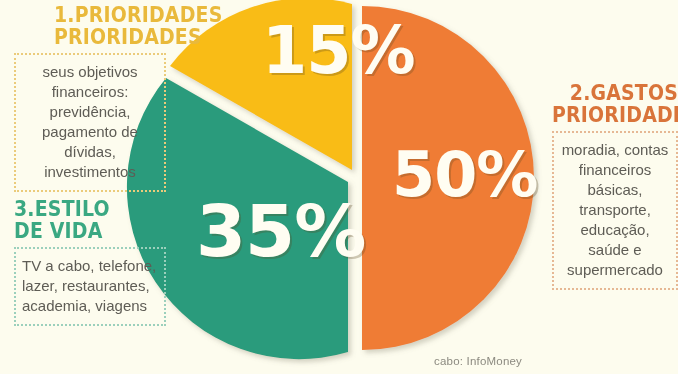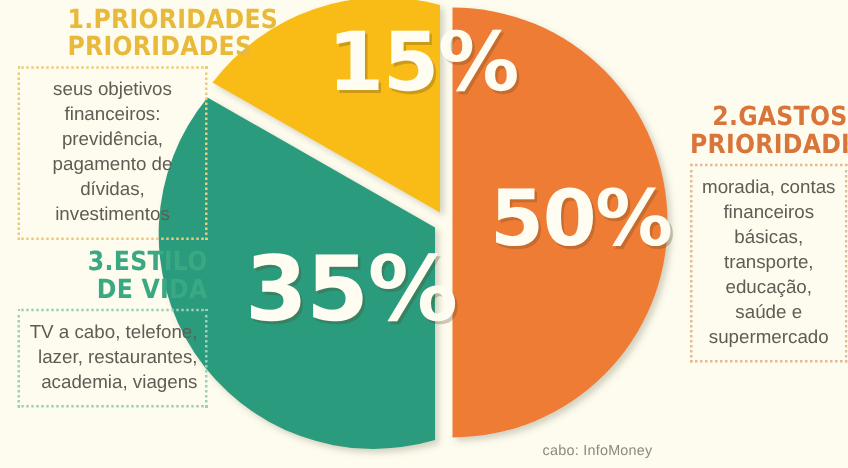--- a/index.html
+++ b/index.html
@@ -54,21 +54,21 @@
   }
   .desc.b1{border:2px dotted #EBCB7A;}
   .desc.b2{border:2px dotted #E6B894;}
   .desc.b3{border:2px dotted #9BD0BC;}
 
   
   #panel-1{left:14px;top:4px;width:152px;text-align:center;}
   #panel-1 .head{text-align:right;margin-left:40px;}
 
   
-  #panel-3{left:14px;top:198px;width:152px;text-align:right;}
+  #panel-3{left:14px;top:198px;width:152px;text-align:left;}
 
   
   #panel-2{left:552px;top:82px;width:126px;text-align:center;}
   #panel-2 .head{text-align:right;}
 
   
   #source{
     position:absolute;left:434px;top:355px;
     font-size:11.5px;color:#8C8A80;
     letter-spacing:.2px;

